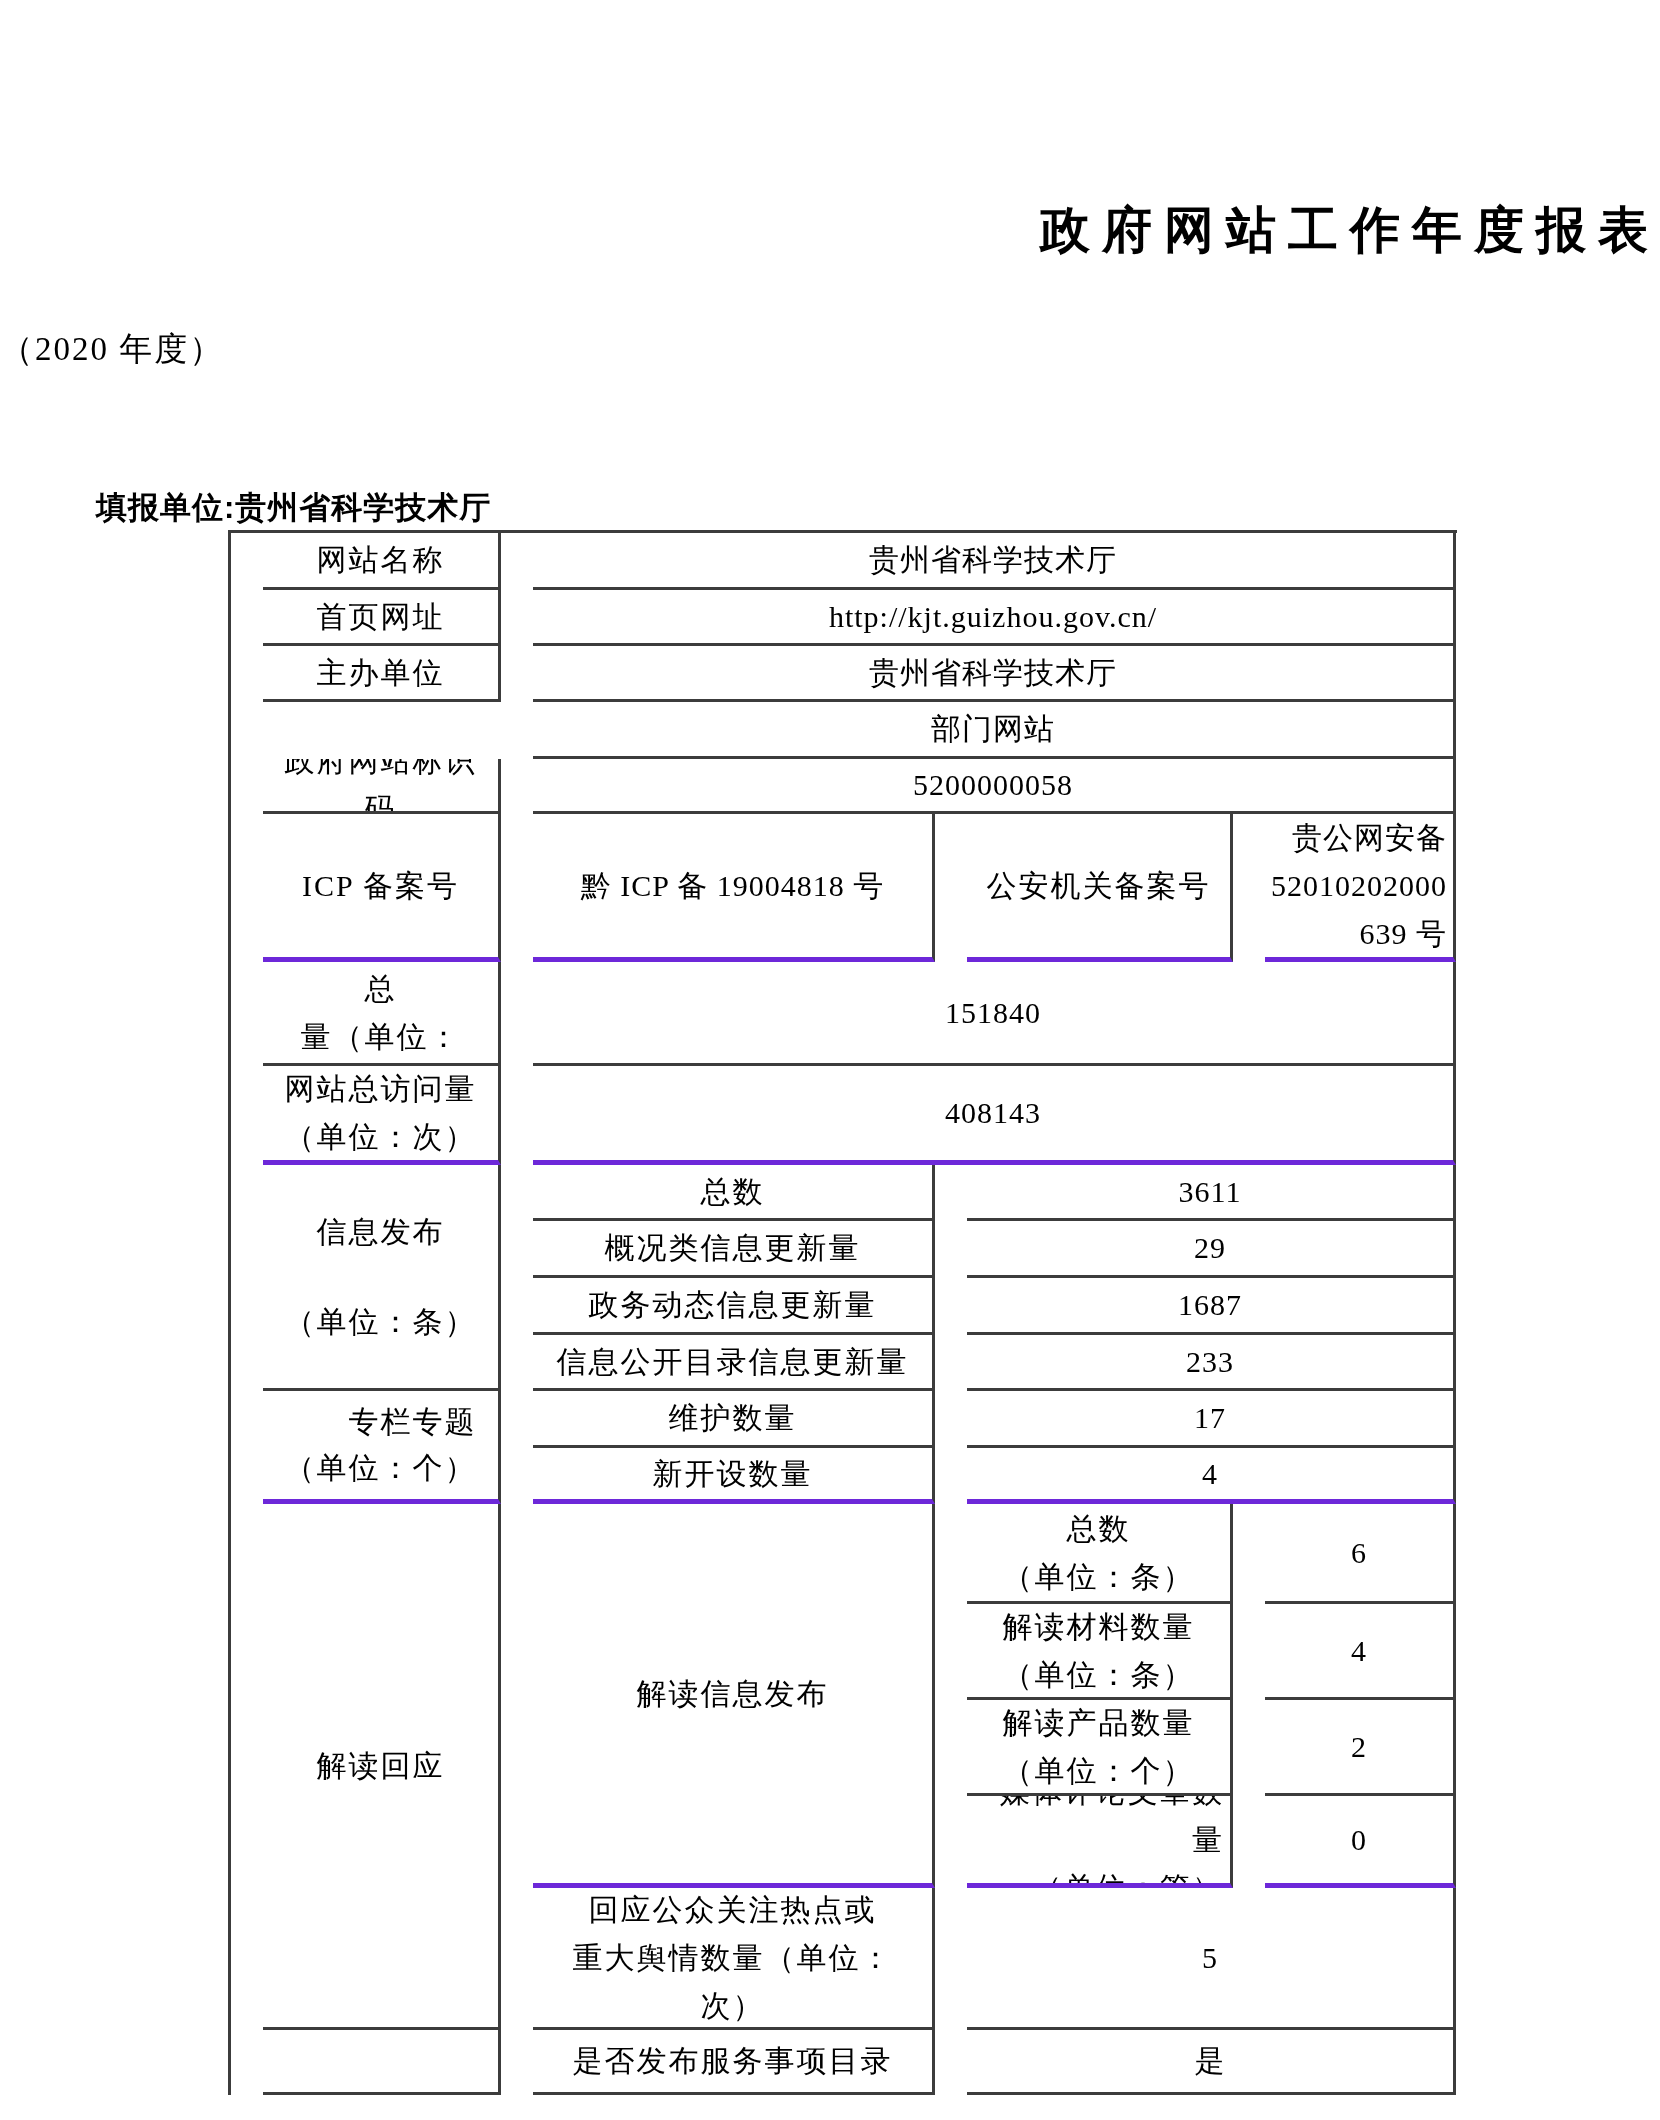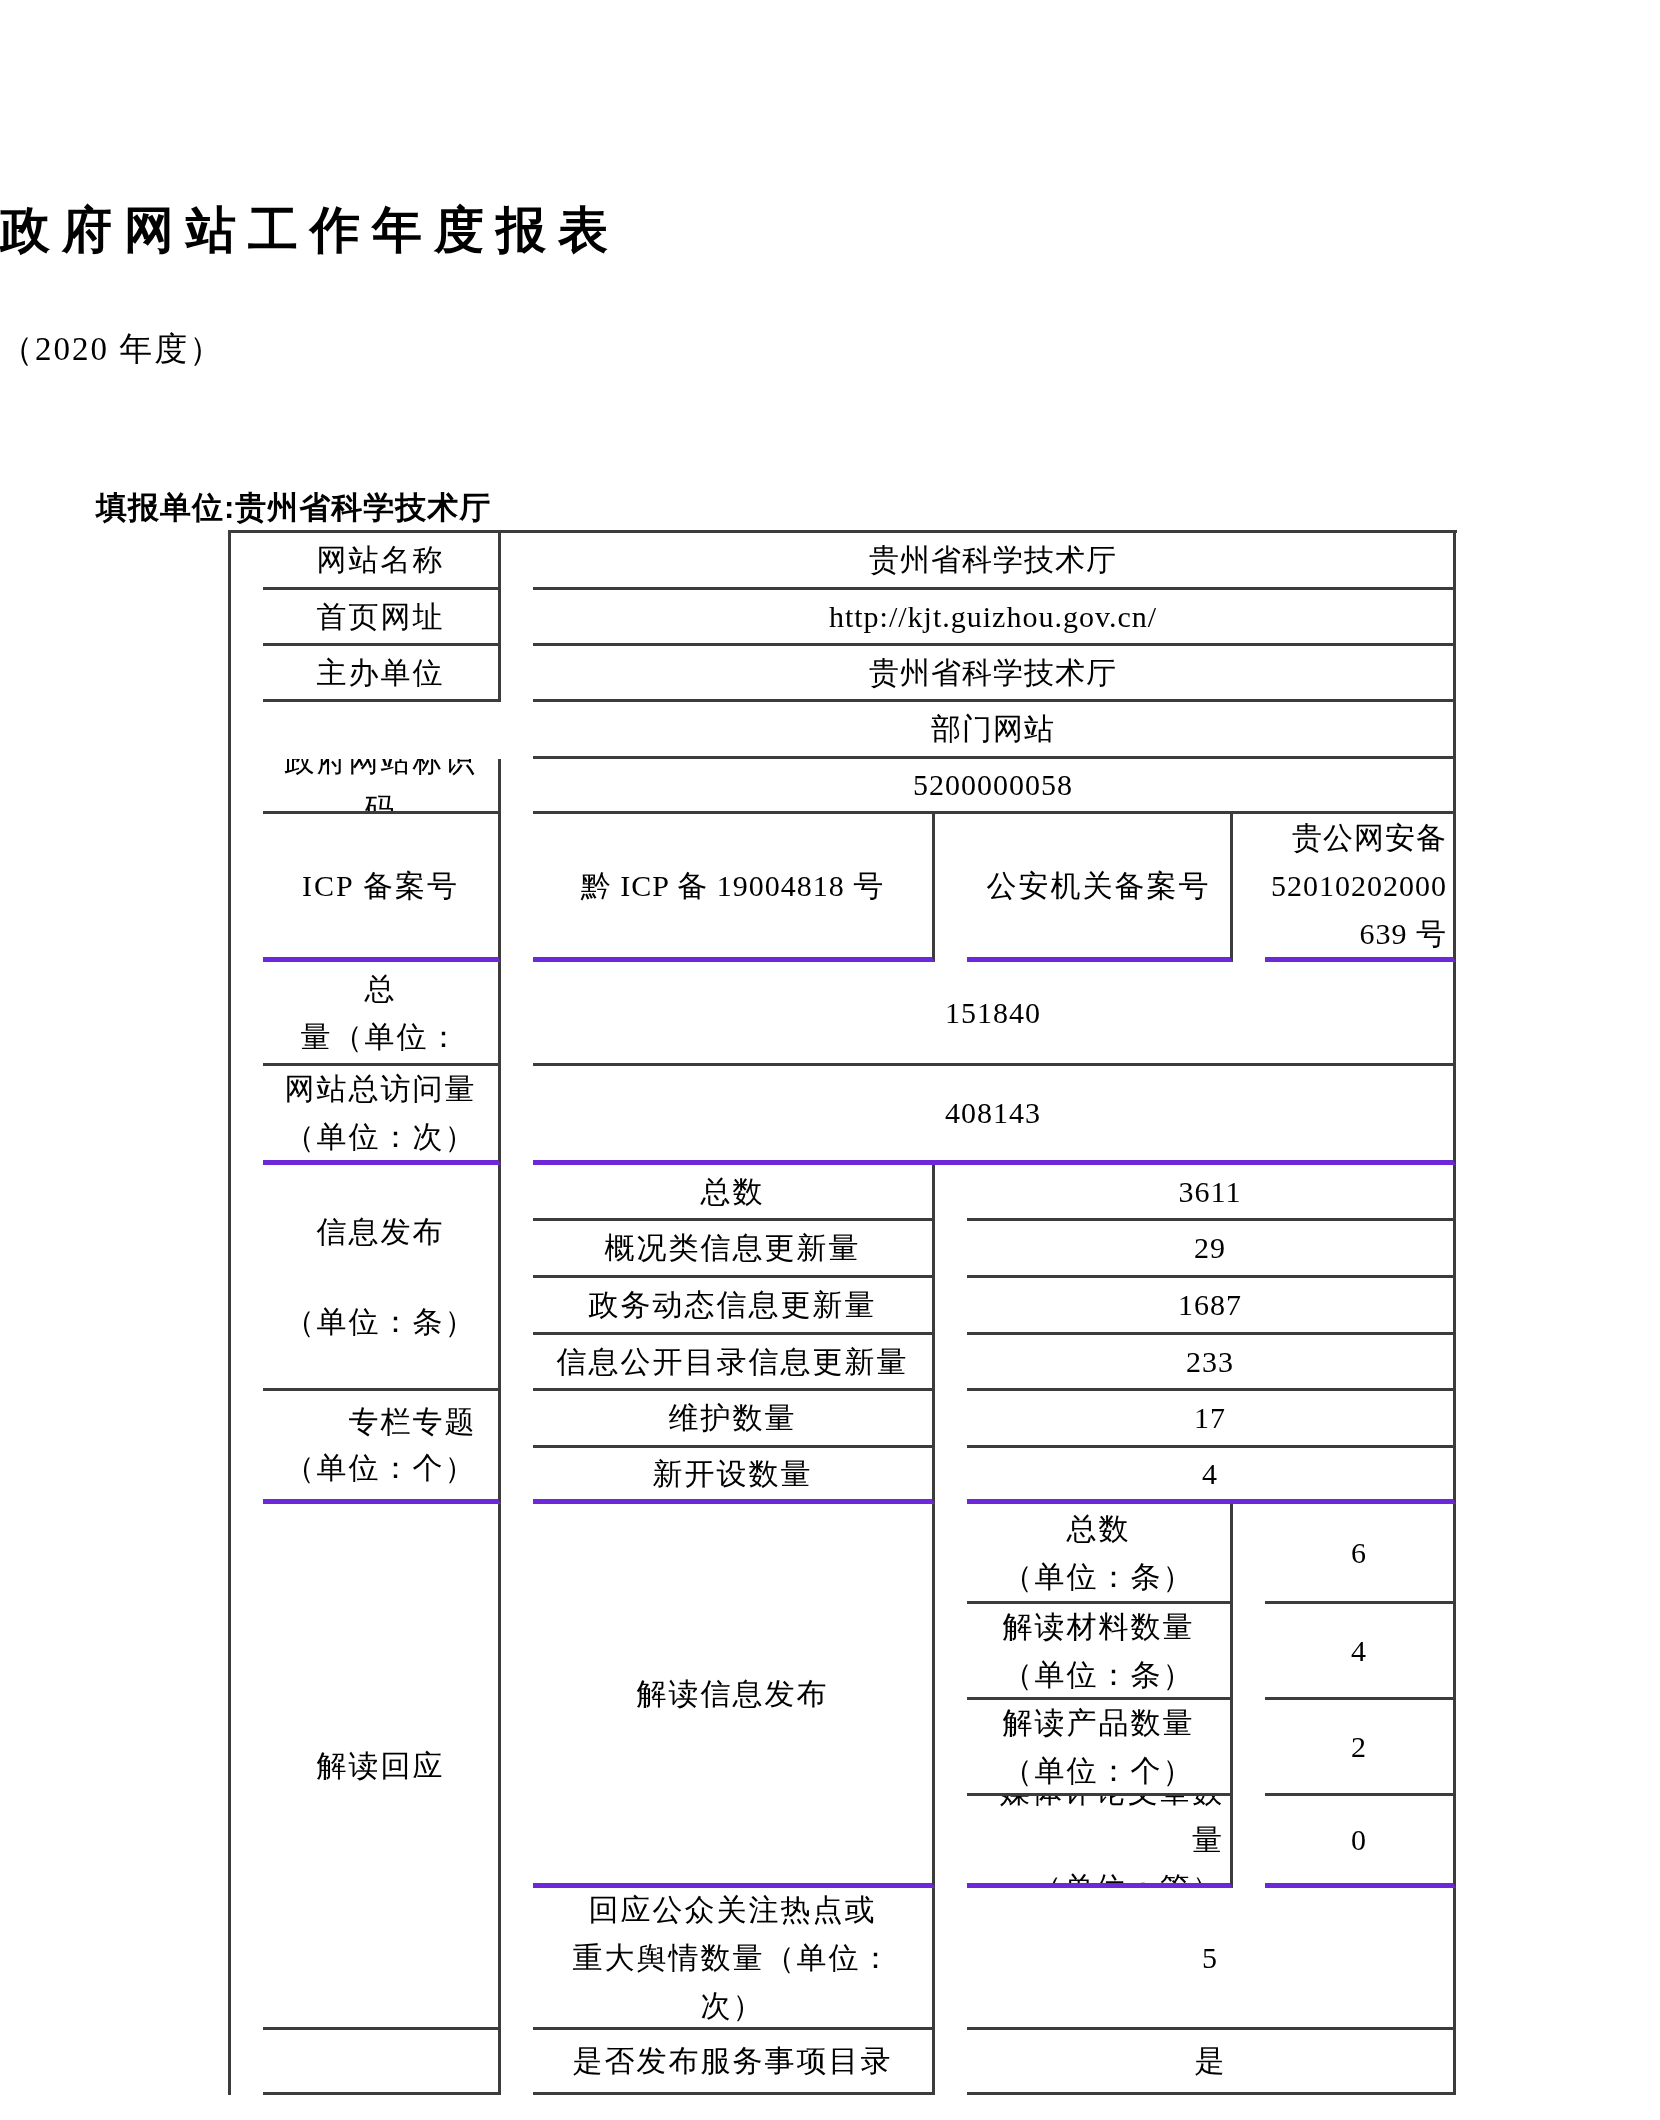--- a/index.html
+++ b/index.html
@@ -7,21 +7,21 @@
   .page {
     position:relative;
     width:1660px; height:2120px;
     background:#ffffff;
     color:#000;
     font-family:"Liberation Serif","DejaVu Serif",serif;
     overflow:hidden;
   }
   .doc-title {
     margin-top:192px;
-    text-align:left;
+    text-align:right;
     font-family:Liberation Sans, sans-serif;
     font-weight:bold;
     font-size:50px;
     line-height:76px;
     letter-spacing:12px;
   }
   .doc-subtitle {
     margin-top:56px;
     text-align:left;
     font-size:33px;

